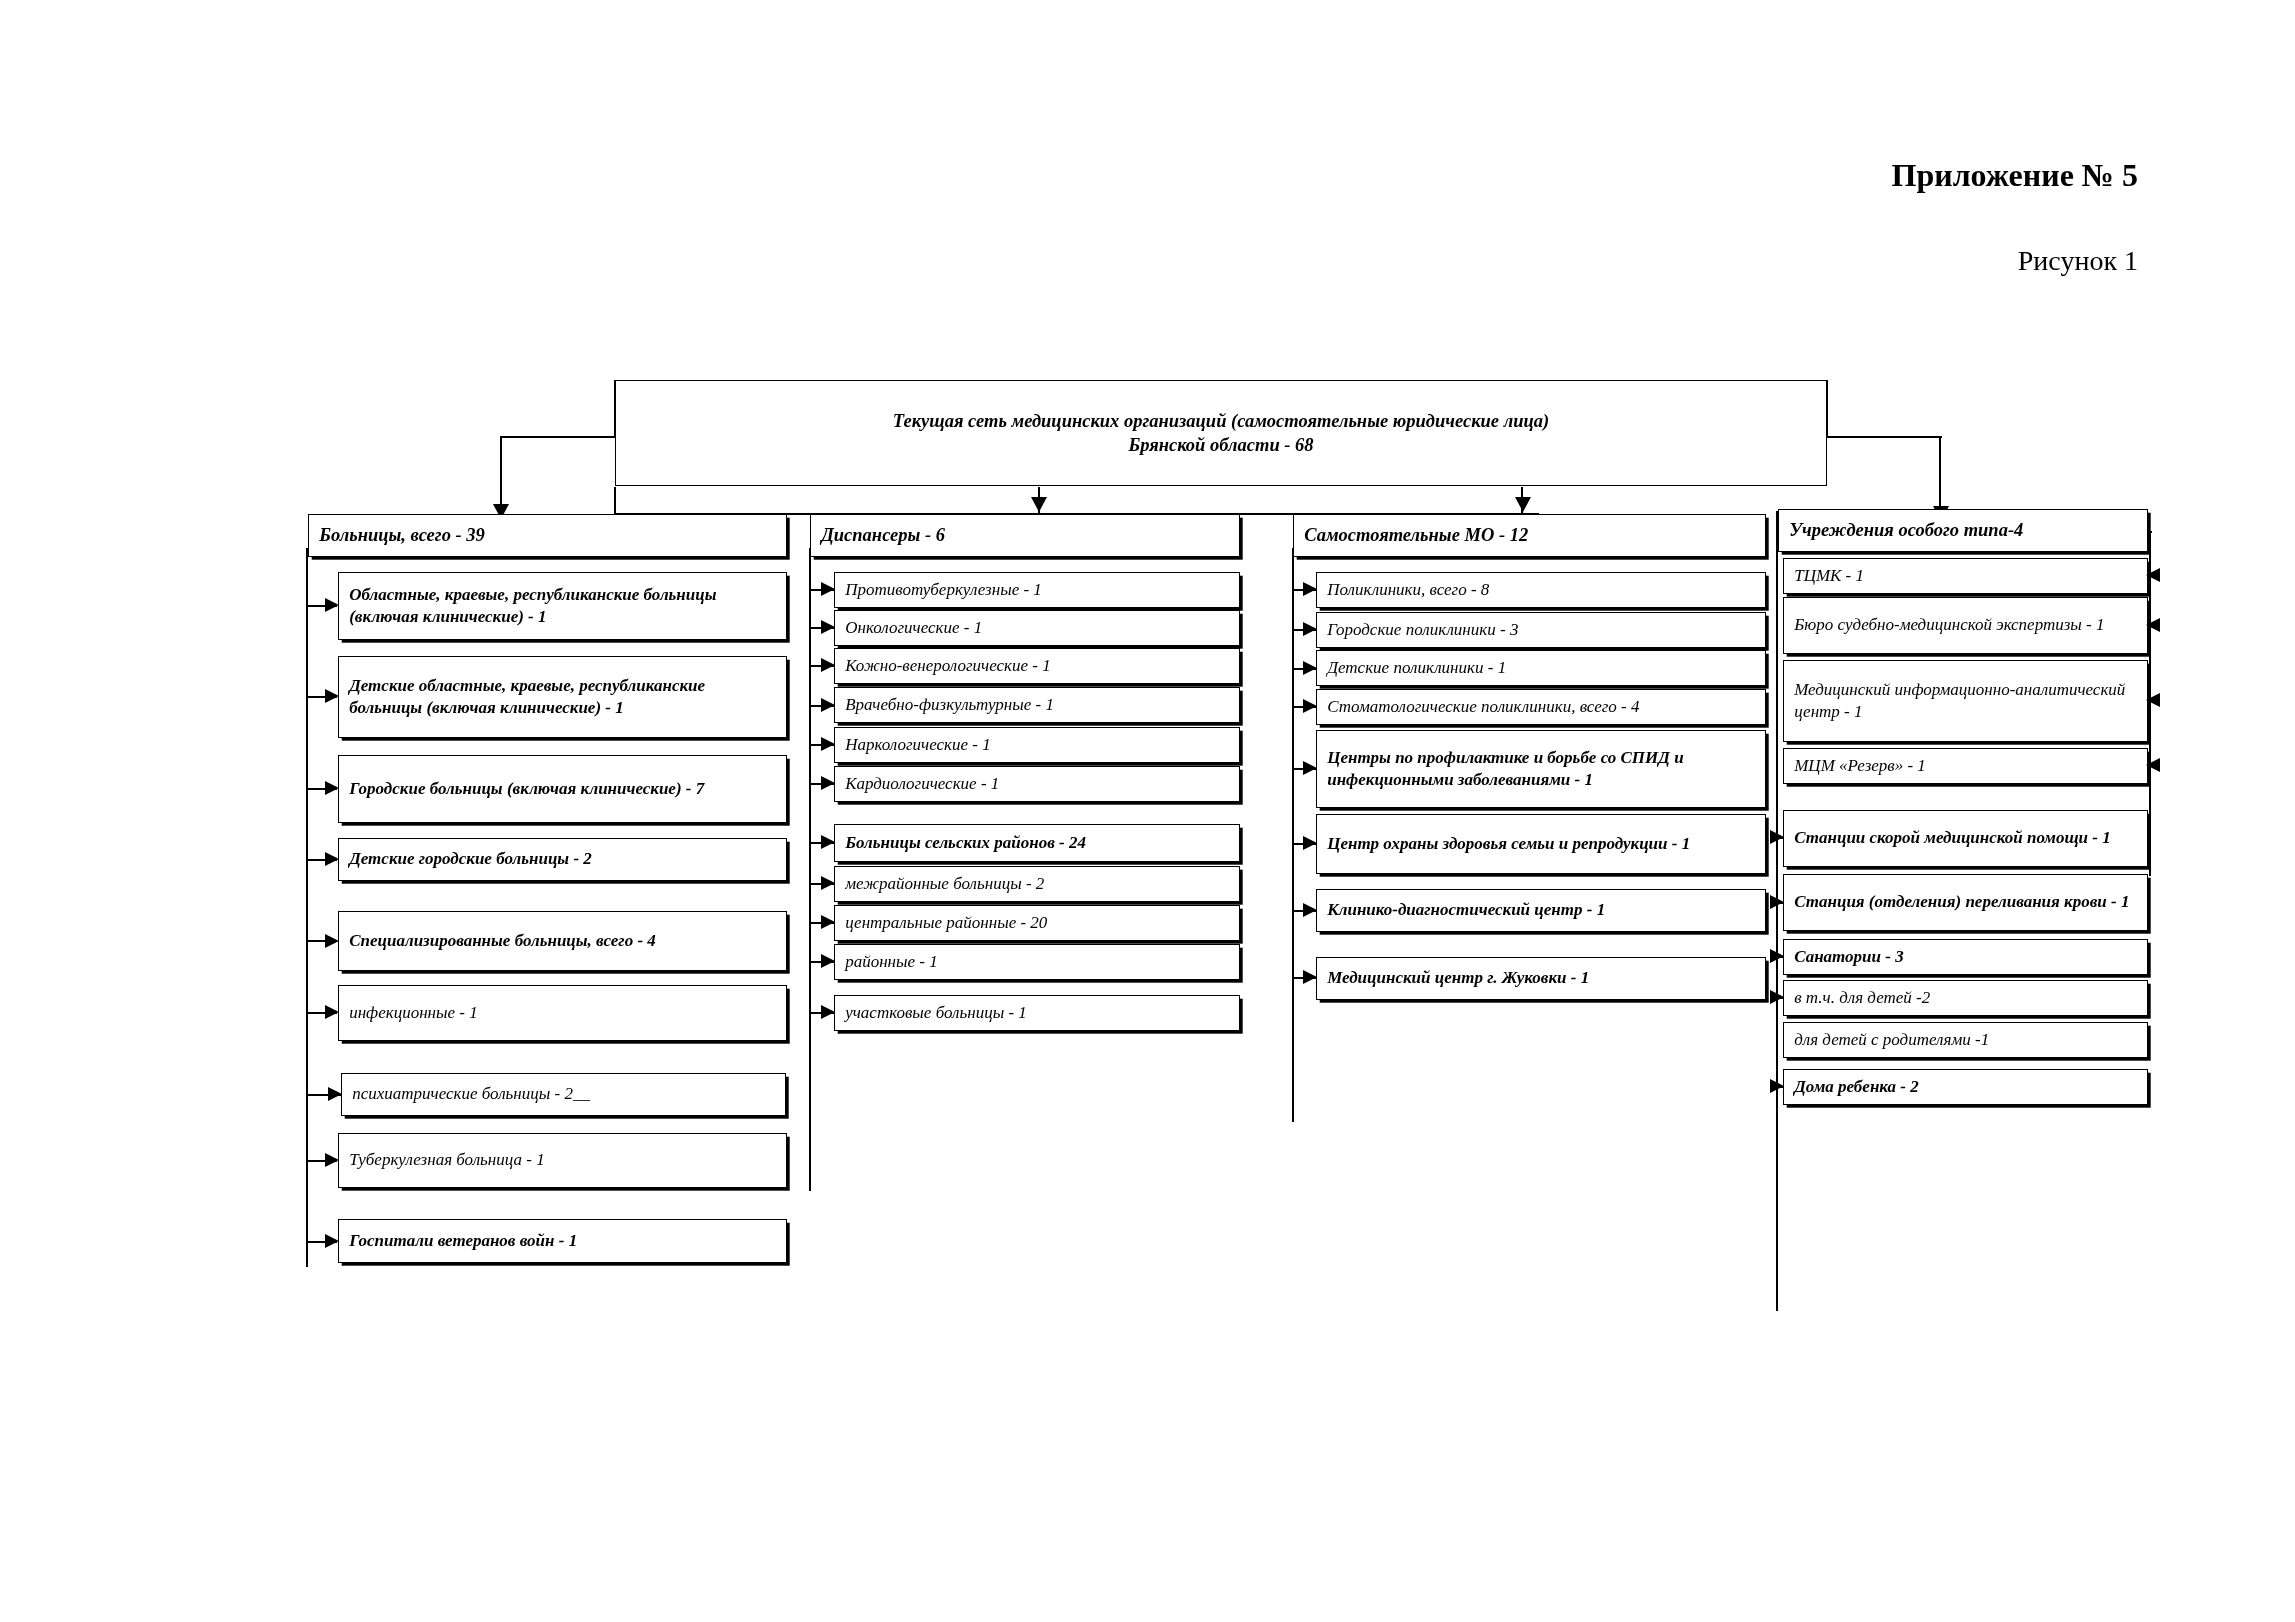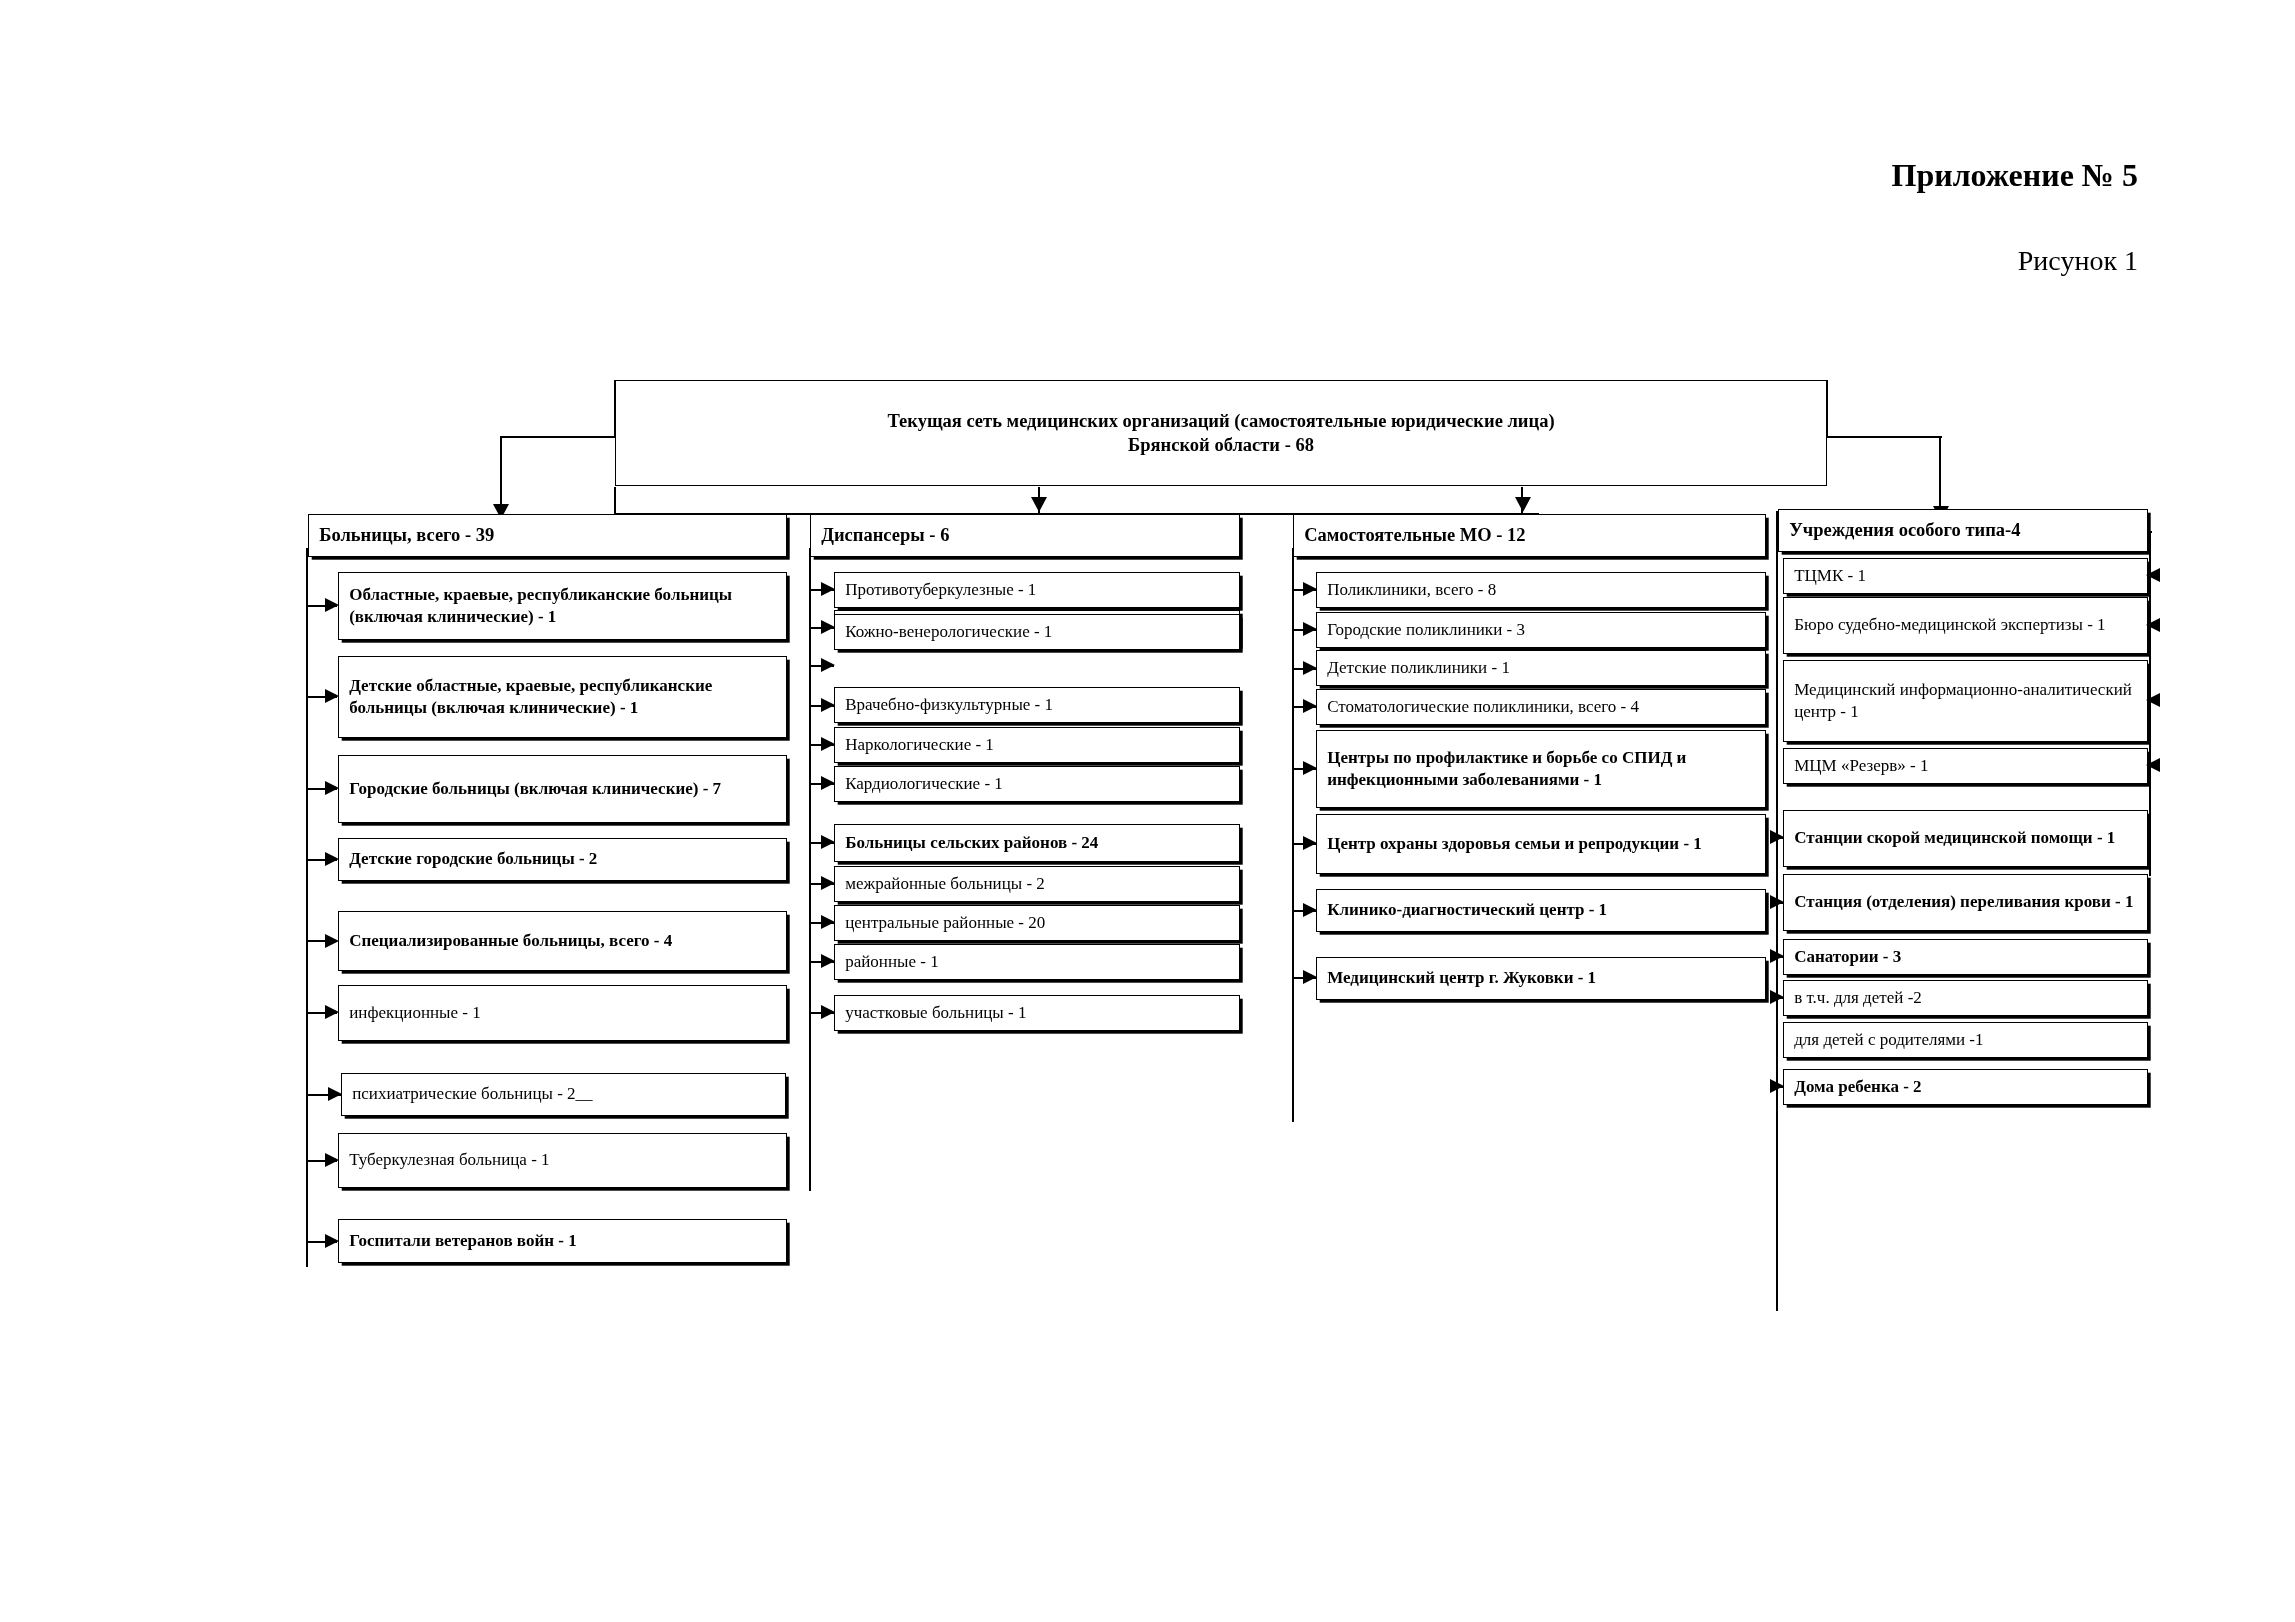--- a/index.html
+++ b/index.html
@@ -53,20 +53,21 @@
     position:absolute;
     box-sizing:border-box;
     background:#fff;
     border:1.4px solid #000;
     box-shadow:3.2px 3.2px 0 -0.5px #000;
     display:flex;
     align-items:center;
     padding:0 10.2px;
     font-size:17px;
     line-height:1.30;
+    font-style:italic;
   }
   .box.bold{ font-weight:bold; }
   .box .txt{ display:block; width:100%; }
 
   
   #root-box{
     left:615px; top:380px; width:1212px; height:106px;
     border:1.9px solid #000;
     box-shadow:none;
     justify-content:center;
@@ -202,21 +203,21 @@
       <div class="box" style="left: 834px; top: 572px; width: 406px; height: 36px;">
         <span class="txt">Противотуберкулезные - 1</span>
       </div>
       <div class="ln h" style="left: 809px; top: 589px; width: 25px;"></div>
       <div class="arr right" style="left: 821px; top: 582px;"></div>
       <div class="box" style="left: 834px; top: 610px; width: 406px; height: 36px;">
         <span class="txt">Онкологические - 1</span>
       </div>
       <div class="ln h" style="left: 809px; top: 627px; width: 25px;"></div>
       <div class="arr right" style="left: 821px; top: 620px;"></div>
-      <div class="box" style="left: 834px; top: 614px; width: 406px; height: 36px;">
+      <div class="box" style="left: 834px; top: 648px; width: 406px; height: 36px;">
         <span class="txt">Кожно-венерологические - 1</span>
       </div>
       <div class="ln h" style="left: 809px; top: 665px; width: 25px;"></div>
       <div class="arr right" style="left: 821px; top: 658px;"></div>
       <div class="box" style="left: 834px; top: 687px; width: 406px; height: 36px;">
         <span class="txt">Врачебно-физкультурные - 1</span>
       </div>
       <div class="ln h" style="left: 809px; top: 705px; width: 25px;"></div>
       <div class="arr right" style="left: 821px; top: 698px;"></div>
       <div class="box" style="left: 834px; top: 727px; width: 406px; height: 36px;">

